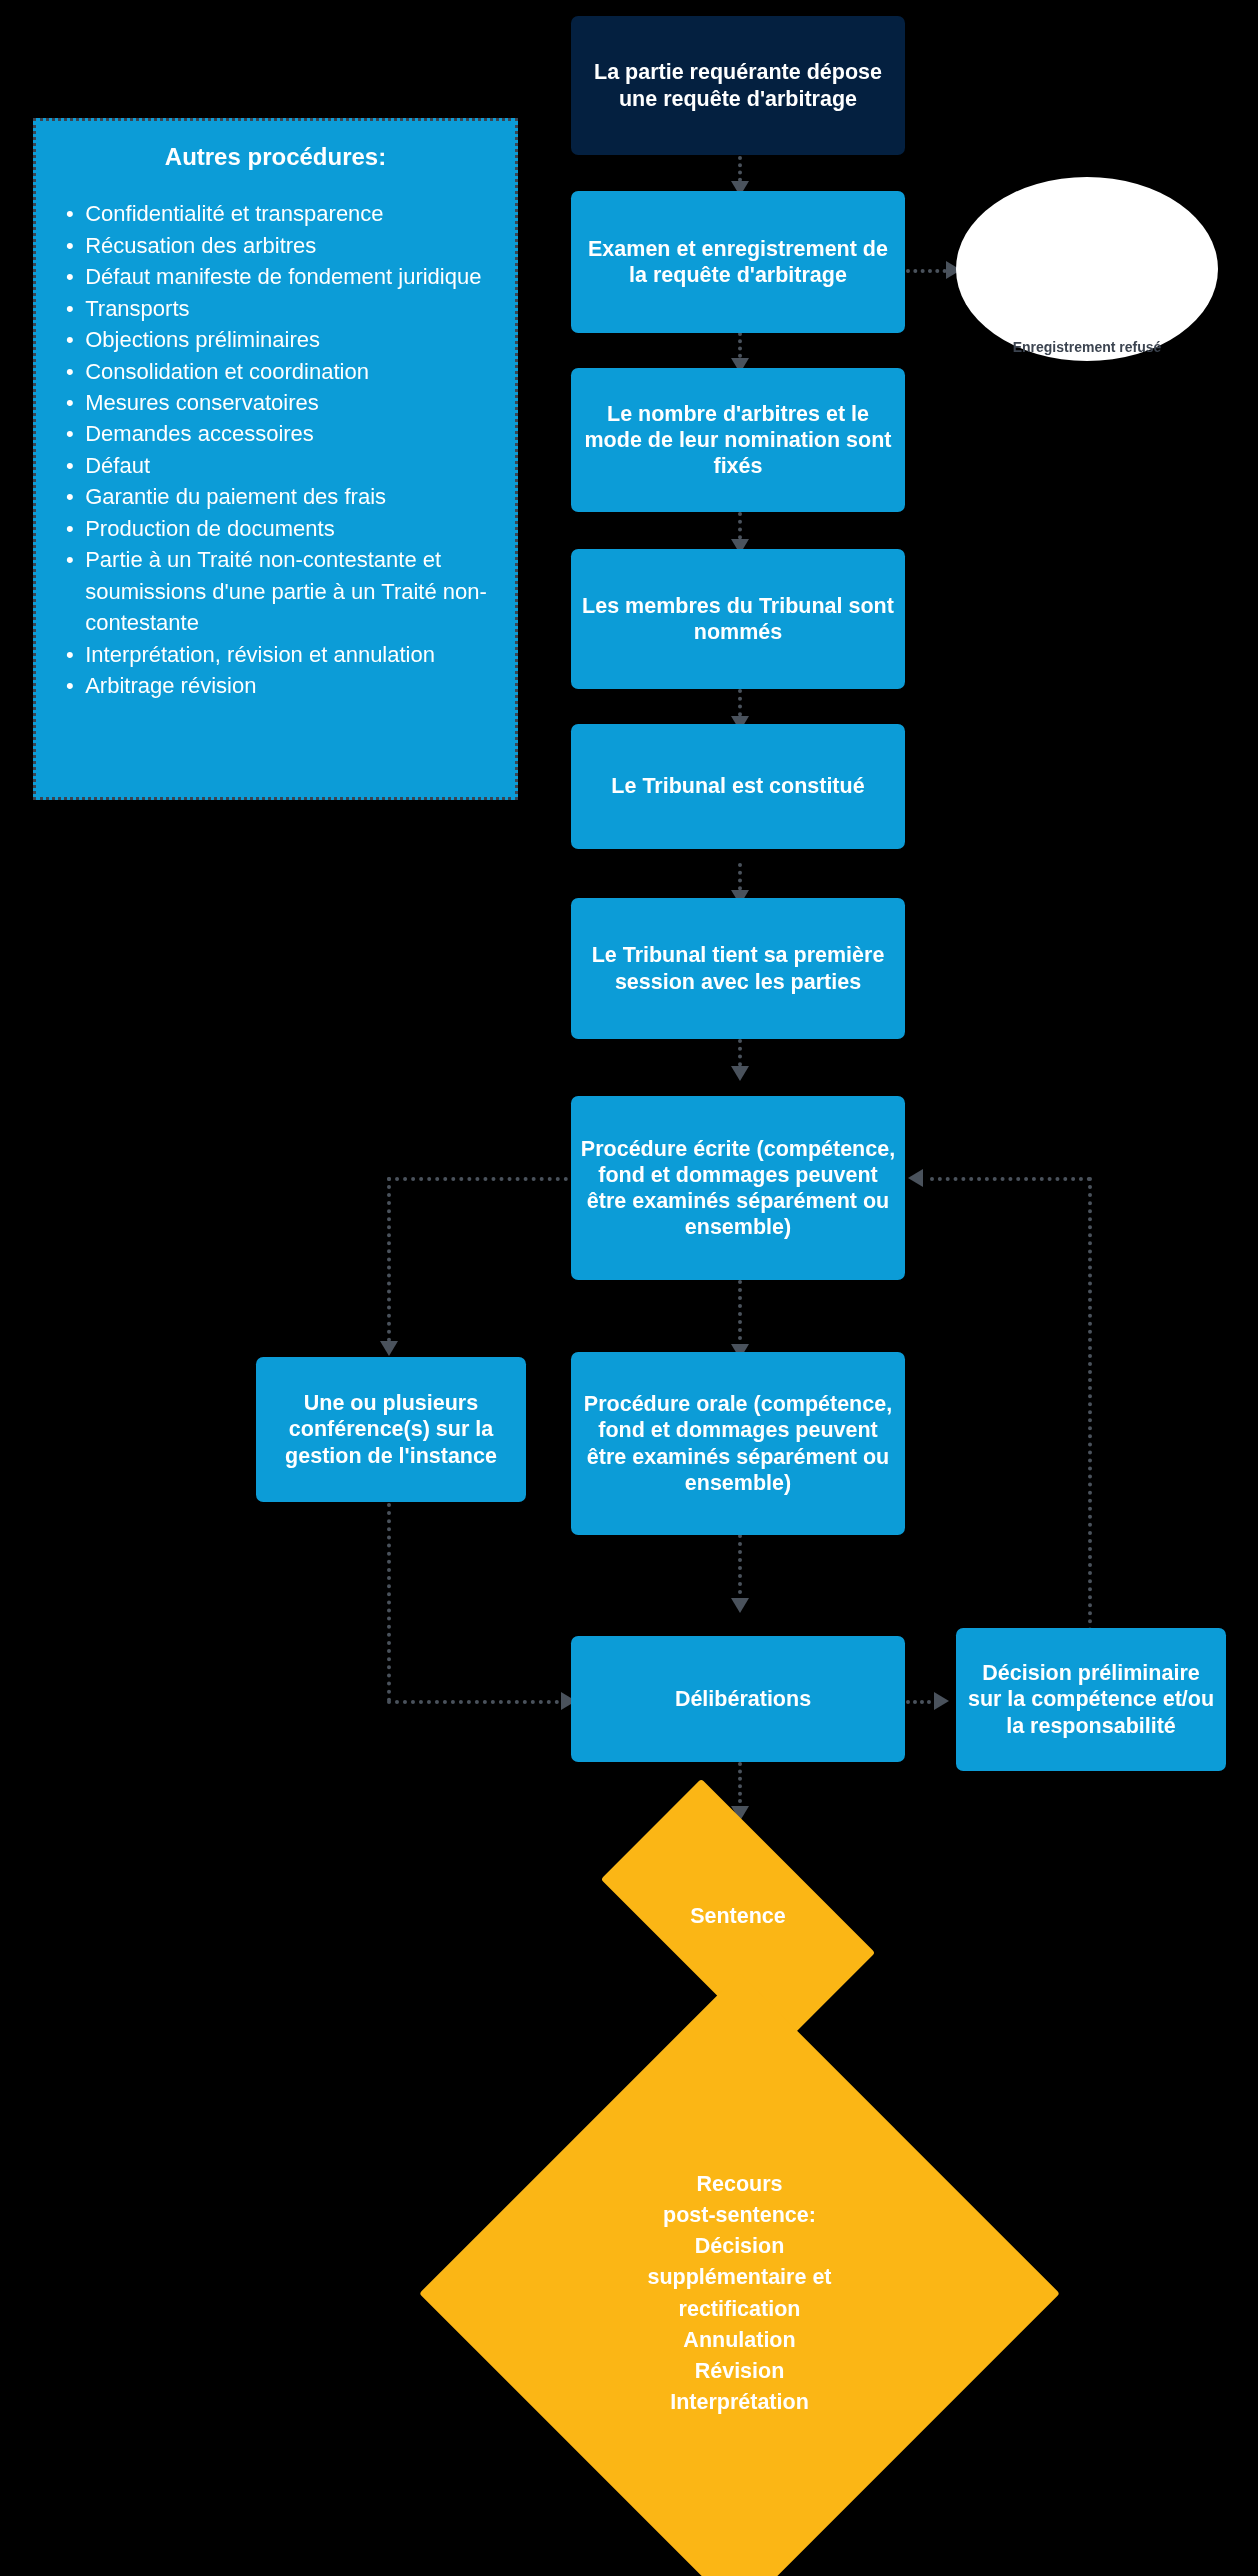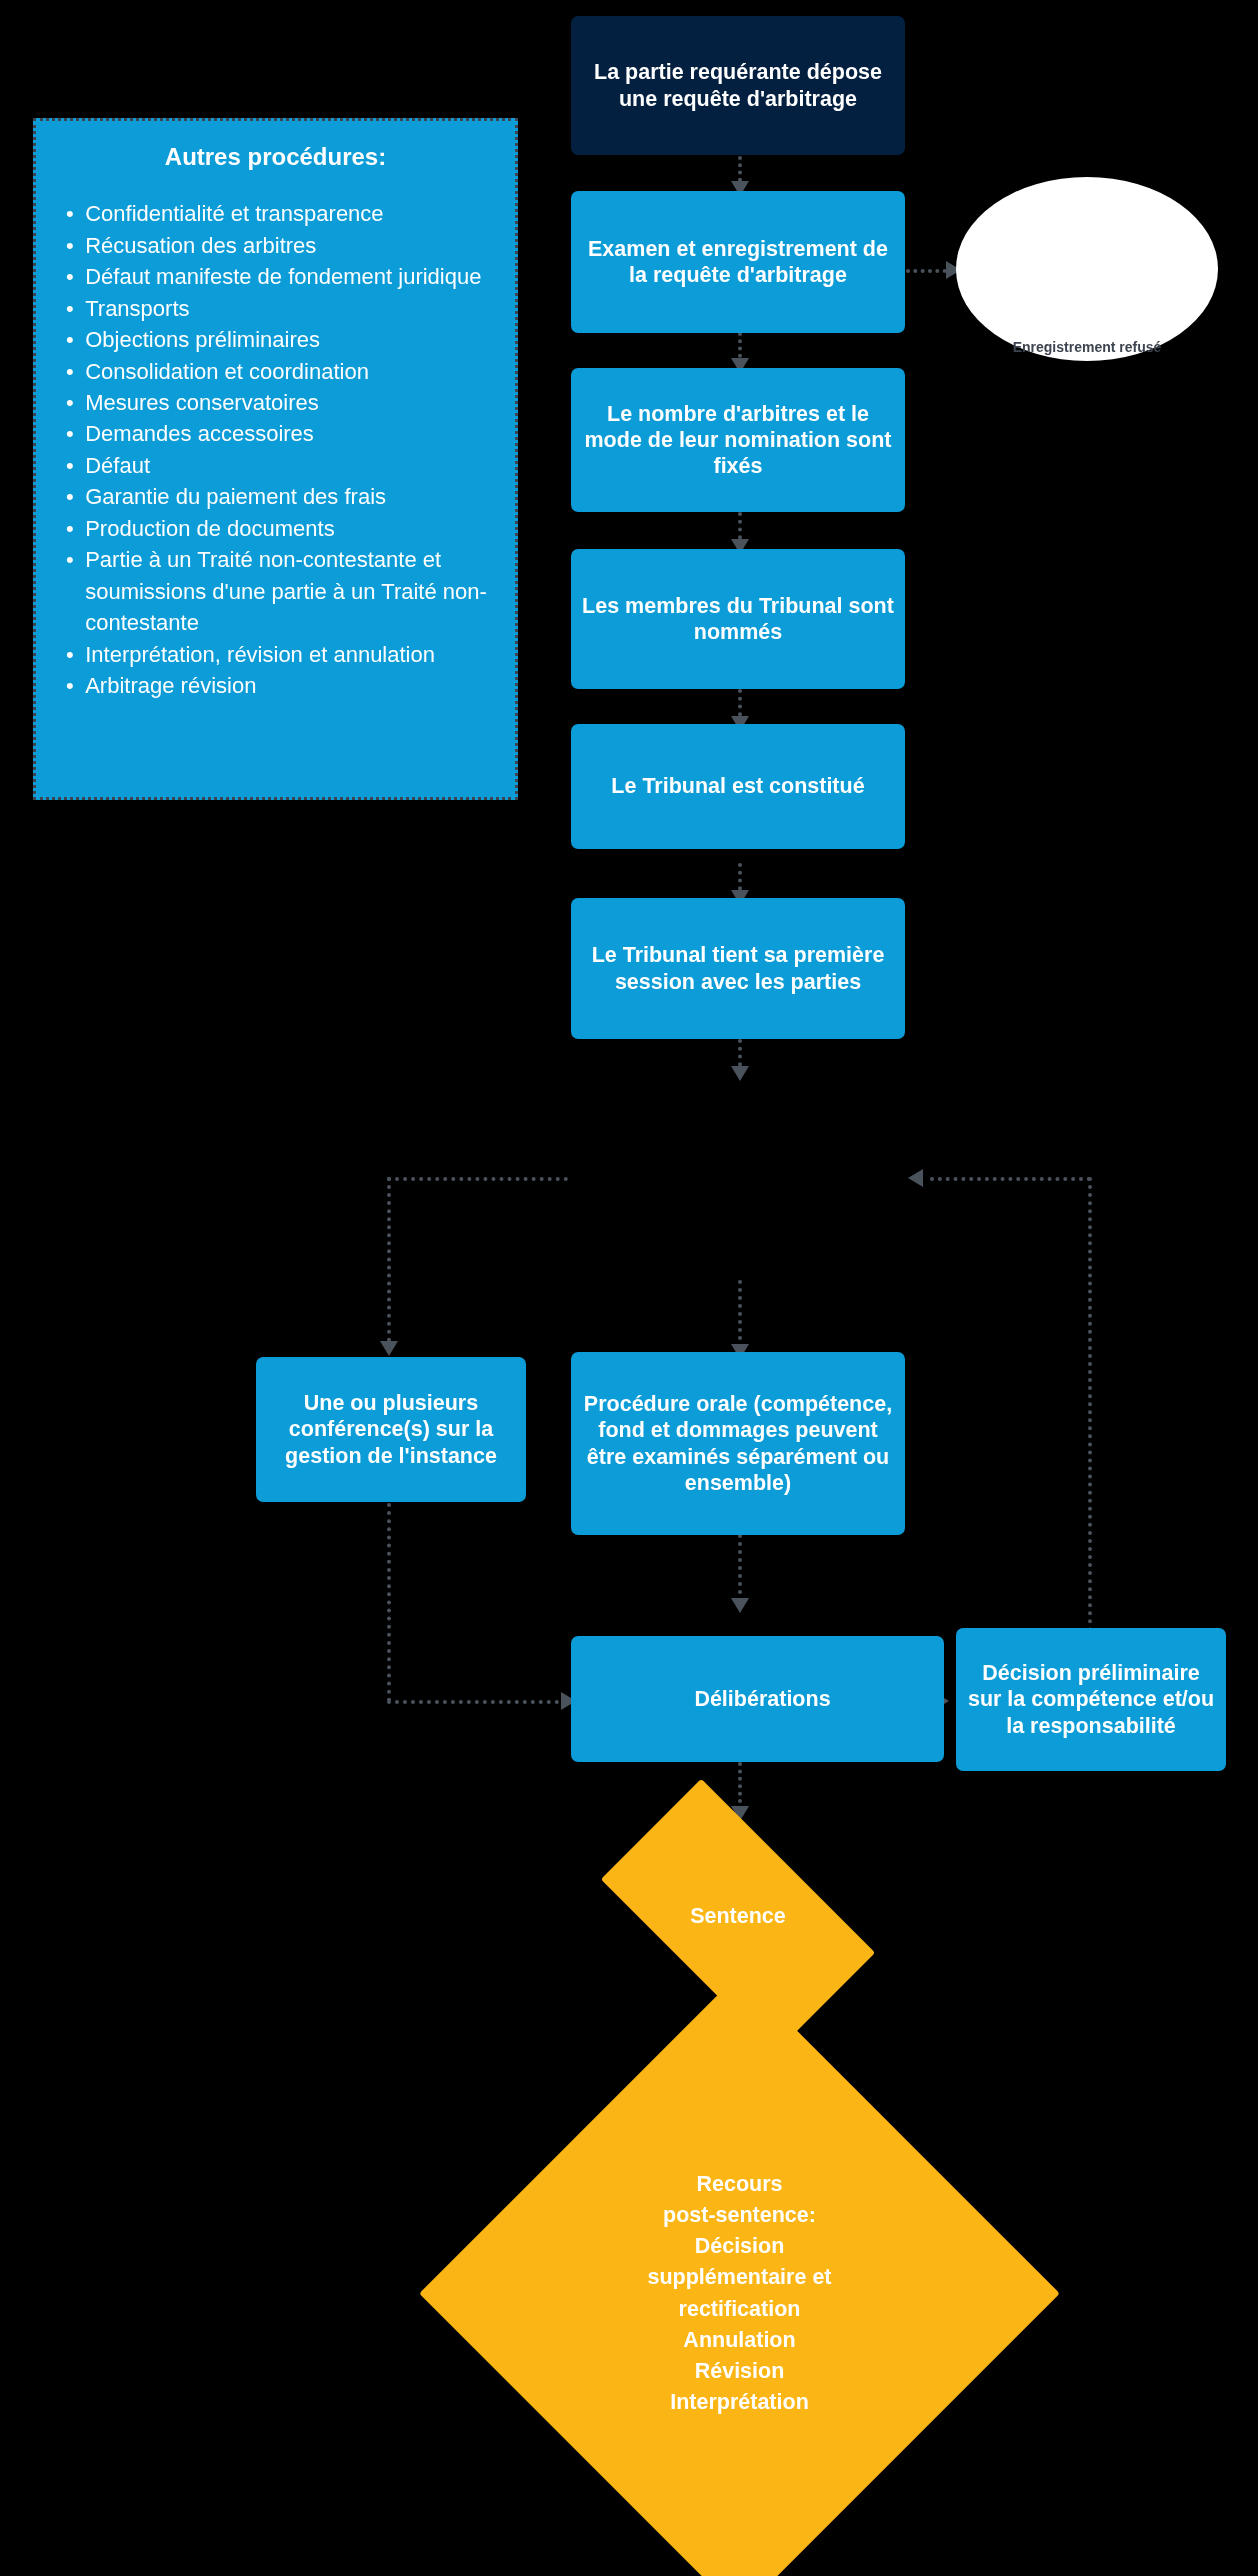--- a/index.html
+++ b/index.html
@@ -227,30 +227,33 @@
   </div>
 
   <div class="node blue" style="left:571px; top:724px; width:334px; height:125px; font-size:21.5px;">
     <span>Le Tribunal est constitué</span>
   </div>
 
   <div class="node blue" style="left:571px; top:898px; width:334px; height:141px; font-size:21.5px;">
     <span>Le Tribunal tient sa première session avec les parties</span>
   </div>
 
+  <div class="node blue" style="left:571px; top:1096px; width:334px; height:184px; font-size:21.5px;">
+    <span>Procédure écrite (compétence, fond et dommages peuvent être examinés séparément ou ensemble)</span>
+  </div>
 
   <div class="node blue" style="left:256px; top:1357px; width:270px; height:145px; font-size:21.5px;">
     <span>Une ou plusieurs conférence(s) sur la gestion de l'instance</span>
   </div>
 
   <div class="node blue" style="left:571px; top:1352px; width:334px; height:183px; font-size:21.5px;">
     <span>Procédure orale (compétence, fond et dommages peuvent être examinés séparément ou ensemble)</span>
   </div>
 
-  <div class="node blue" style="left:571px; top:1636px; width:373px; height:126px; font-size:21.5px;padding-left:18px;">
+  <div class="node blue" style="left:571px; top:1636px; width:334px; height:126px; font-size:21.5px;padding-left:18px;">
     <span>Délibérations</span>
   </div>
 
   <div class="node blue" style="left:956px; top:1628px; width:270px; height:143px; font-size:21.5px;">
     <span>Décision préliminaire sur la compétence et/ou la responsabilité</span>
   </div>
 
   <div class="node diamond" style="left:615px; top:1845px; width:246px; height:142px; font-size:21.5px;">
     <span class="diamond-shape"></span>
     <span class="diamond-inner">Sentence</span>

